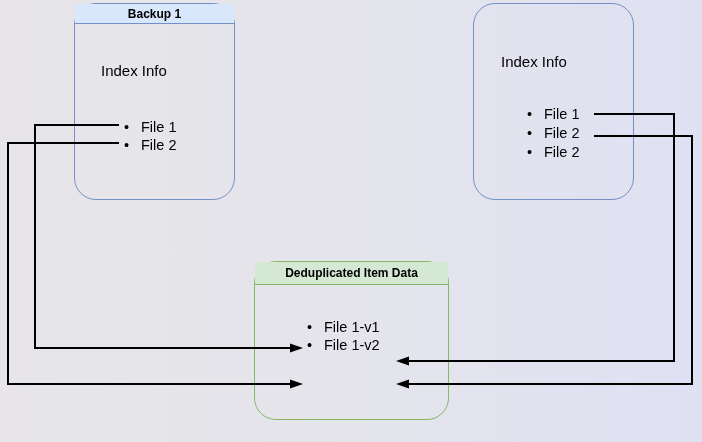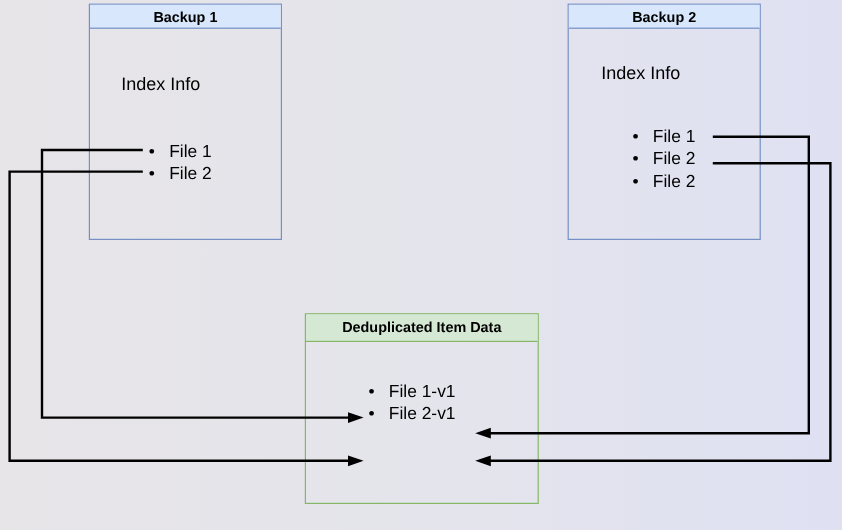--- a/index.html
+++ b/index.html
@@ -14,20 +14,21 @@
     overflow: hidden;
     background: linear-gradient(90deg,
       var(--background-left, #e7e5e8) 0%,
       #e4e4ec 55%,
       var(--background-right, #dfe1f3) 100%);
   }
   .box {
     position: absolute;
     box-sizing: border-box;
     background: transparent;
+    border-radius: 22px;
   }
   .box.blue  { border: 1.5px solid var(--backup-border, #7490c4); }
   .box.green { border: 1.5px solid var(--dedup-border, #85b765); }
   .box-header {
     position: absolute;
     left: 0; right: 0; top: 0;
     box-sizing: border-box;
     text-align: center;
     font-weight: bold;
     font-size: 12px;
@@ -106,38 +107,35 @@
       <span>Backup 1</span>
     </div>
     <div class="index-label">Index Info</div>
     <ul class="file-list" id="backup1-list">
         <li>File 1</li>
         <li>File 2</li>
       </ul>
   </div>
 
   <div class="box blue" id="backup2">
-    <div class="box-header">
-      <span>Backup 2</span>
-    </div>
     <div class="index-label">Index Info</div>
     <ul class="file-list" id="backup2-list">
         <li>File 1</li>
         <li>File 2</li>
         <li>File 2</li>
       </ul>
   </div>
 
   <div class="box green" id="dedup">
     <div class="box-header">
       <span>Deduplicated Item Data</span>
     </div>
     <ul class="file-list" id="dedup-list">
         <li>File 1-v1</li>
-        <li>File 2-v1</li>
+        <li>File 1-v2</li>
       </ul>
   </div>
 
   <svg class="connector-layer" viewBox="0 0 702 442" xmlns="http://www.w3.org/2000/svg">
 
     <polyline points="119,125 35,125 35,348 292,348"></polyline>
     <polygon points="303,348 290,343.5 290,352.5"></polygon>
 
     <polyline points="119,143 8,143 8,384 292,384"></polyline>
     <polygon points="303,384 290,379.5 290,388.5"></polygon>

